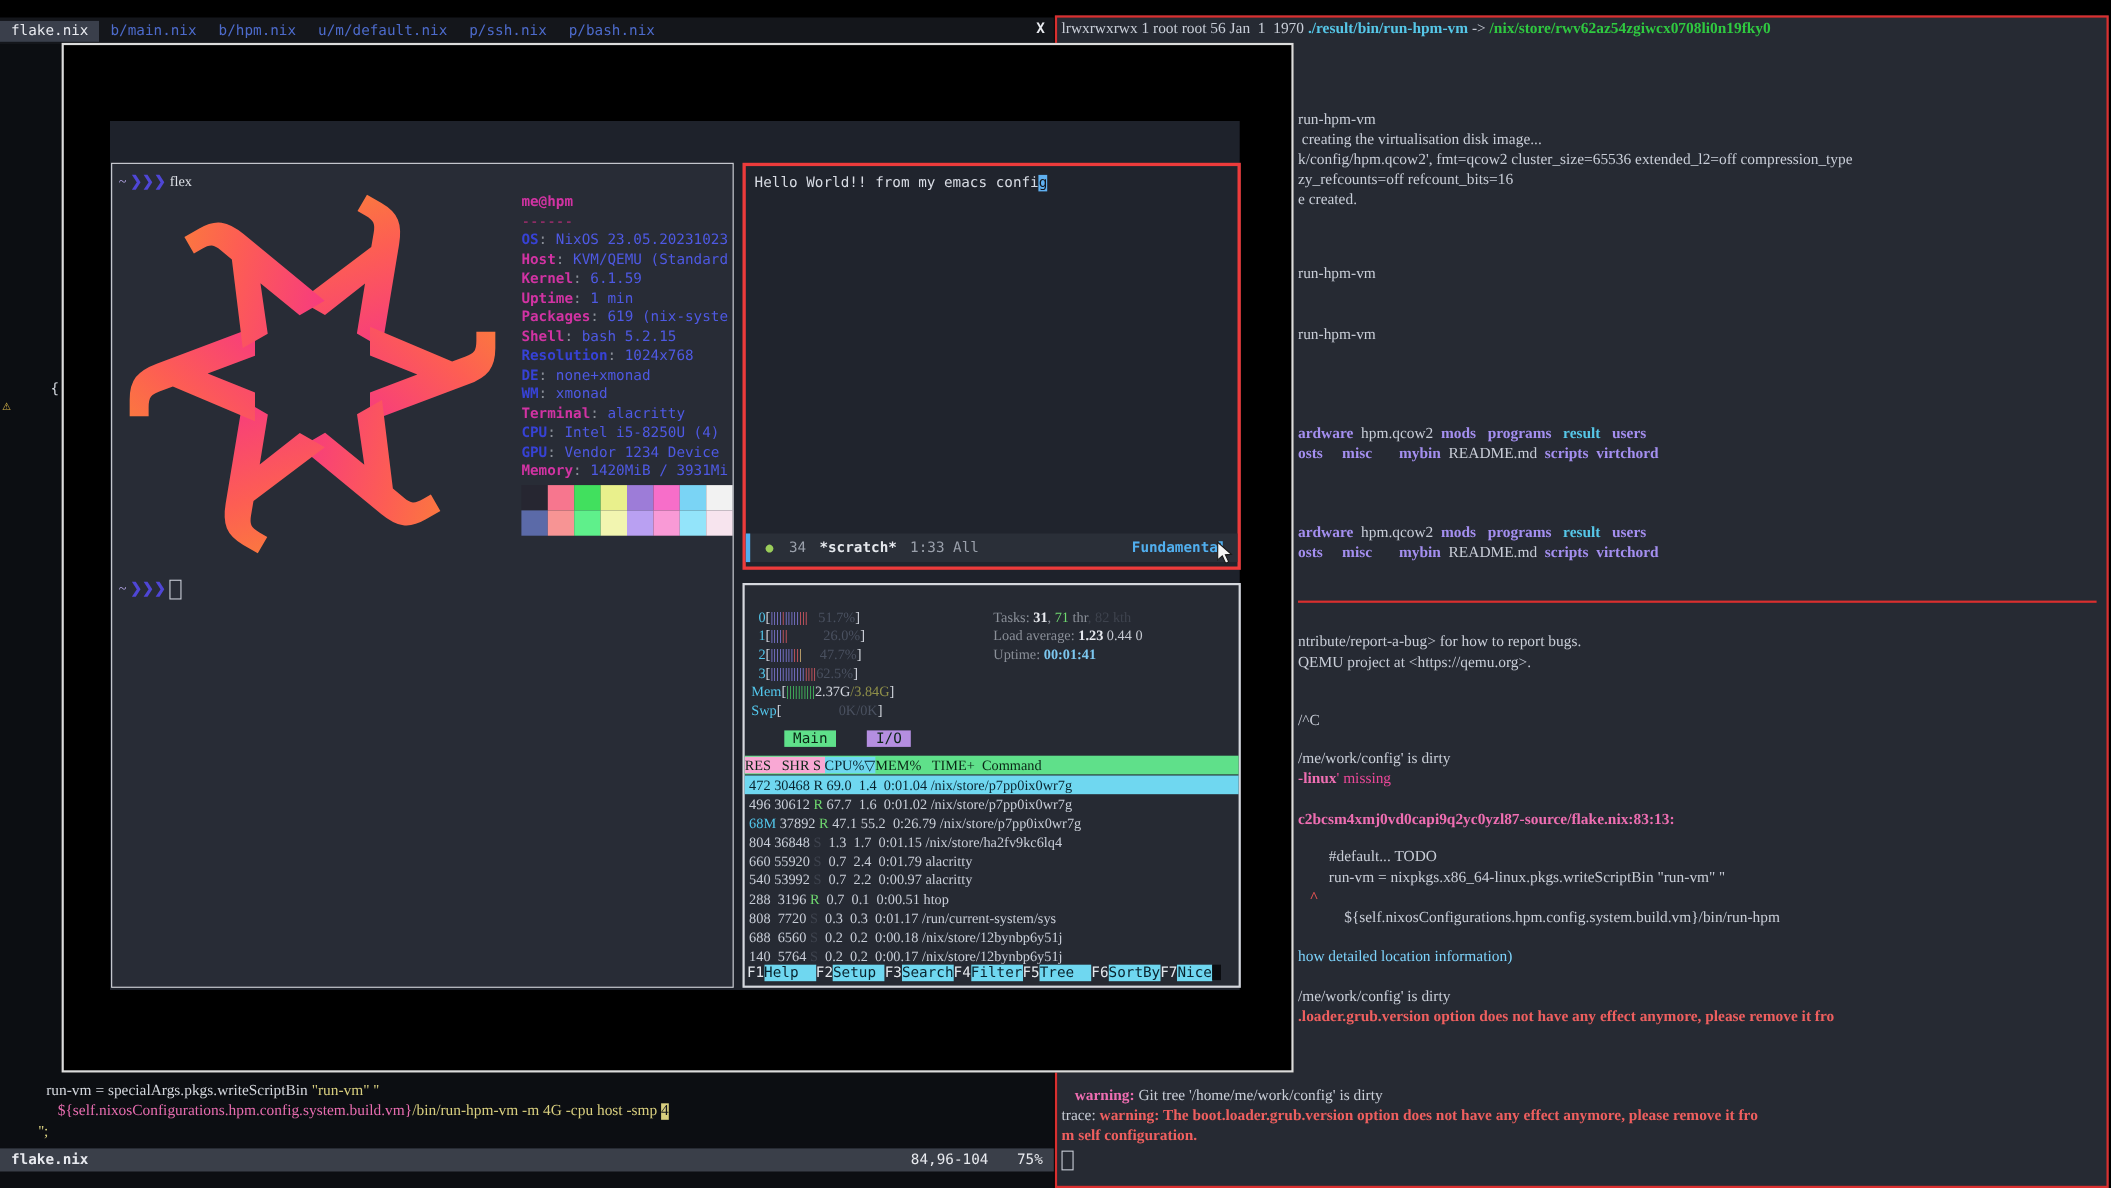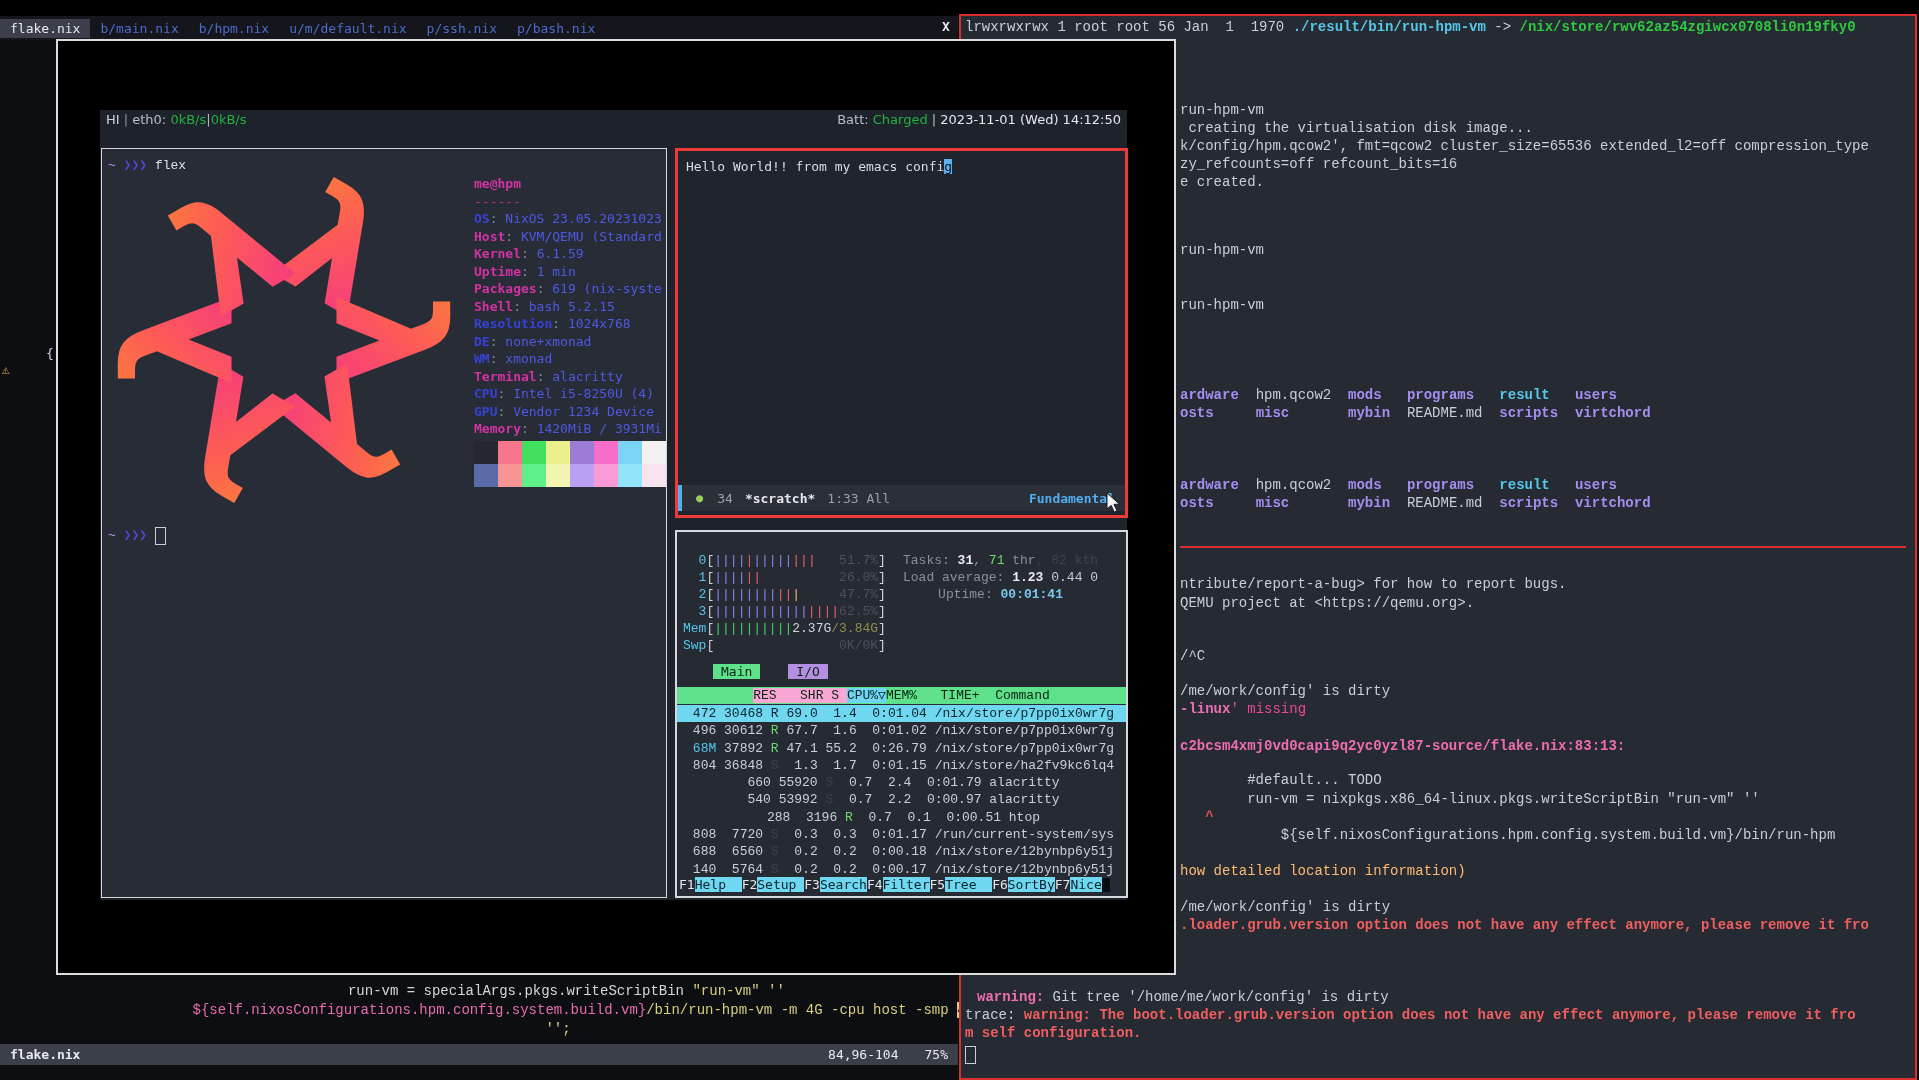--- a/index.html
+++ b/index.html
@@ -1,20 +1,20 @@
 <!DOCTYPE html>
 <html><head>
 <meta charset="utf-8">
 <style>
   html,body{margin:0;padding:0;background:#000;}
   #stage{position:relative;width:1919px;height:1080px;background:#000;overflow:hidden;
          font-family:"DejaVu Sans",sans-serif;}
   .abs{position:absolute;}
   .mono{font-family:"DejaVu Sans Mono",monospace;}
-  pre.line{margin:0;white-space:pre;font-family:Liberation Mono, monospace;text-align:center;}
+  pre.line{margin:0;white-space:pre;font-family:Liberation Serif, serif;}
 
   
   #xmobar{left:0;top:0;width:1919px;height:16px;background:#07090c;color:#b8bdc6;
           font-size:13px;line-height:16px;display:flex;justify-content:space-between;padding:0 4px;box-sizing:border-box;z-index:3;}
 
   
   #host-emacs{left:0;top:16px;width:958px;height:1064px;background:#0c0e12;z-index:4;}
   #tabbar{left:0;top:0;width:958px;height:24px;background:#14161b;display:flex;align-items:center;
           font-family:"DejaVu Sans Mono",monospace;font-size:13px;white-space:pre;}
   .tab{padding:2px 10px;color:#4d6bcc;}
@@ -134,36 +134,32 @@
         <pre class="line tline" style="position: absolute; left: 219px; top: 559px;"><span style="color: rgb(201, 206, 216);">ntribute/report-a-bug&gt; for how to report bugs.</span></pre>
         <pre class="line tline" style="position: absolute; left: 219px; top: 578px;"><span style="color: rgb(201, 206, 216);">QEMU project at &lt;https://qemu.org&gt;.</span></pre>
         <pre class="line tline" style="position: absolute; left: 219px; top: 631px;"><span style="color: rgb(201, 206, 216);">/^C</span></pre>
         <pre class="line tline" style="position: absolute; left: 219px; top: 666px;"><span style="color: rgb(201, 206, 216);">/me/work/config' is dirty</span></pre>
         <pre class="line tline" style="position: absolute; left: 219px; top: 684px;"><span style="color: rgb(239, 110, 178); font-weight: bold;">-linux</span><span style="color: #ec4899;">' missing</span></pre>
         <pre class="line tline" style="position: absolute; left: 219px; top: 721px;"><span style="color: rgb(239, 110, 178); font-weight: bold;">c2bcsm4xmj0vd0capi9q2yc0yzl87-source/flake.nix:83:13:</span></pre>
         <pre class="line tline" style="position: absolute; left: 219px; top: 755px;"><span style="color: rgb(201, 206, 216);">        #default... TODO</span></pre>
         <pre class="line tline" style="position: absolute; left: 219px; top: 774px;"><span style="color: rgb(201, 206, 216);">        run-vm = nixpkgs.x86_64-linux.pkgs.writeScriptBin "run-vm" ''</span></pre>
         <pre class="line tline" style="position: absolute; left: 219px; top: 792px;"><span style="color: rgb(224, 82, 82); font-weight: bold;">   ^</span></pre>
         <pre class="line tline" style="position: absolute; left: 219px; top: 810px;"><span style="color: rgb(201, 206, 216);">            ${self.nixosConfigurations.hpm.config.system.build.vm}/bin/run-hpm</span></pre>
-        <pre class="line tline" style="position: absolute; left: 219px; top: 846px;"><span style="color: #fdba74;">how detailed location information)</span></pre>
+        <pre class="line tline" style="position: absolute; left: 219px; top: 846px;"><span style="color: #7dd3fc;">how detailed location information)</span></pre>
         <pre class="line tline" style="position: absolute; left: 219px; top: 882px;"><span style="color: rgb(201, 206, 216);">/me/work/config' is dirty</span></pre>
         <pre class="line tline" style="position: absolute; left: 219px; top: 900px;"><span style="color: rgb(239, 95, 95); font-weight: bold;">.loader.grub.version option does not have any effect anymore, please remove it fro</span></pre>
         <pre class="line tline" style="position: absolute; left: 16px; top: 972px;"><span style="color: rgb(239, 110, 178); font-weight: bold;">warning:</span><span style="color: rgb(201, 206, 216);"> Git tree '/home/me/work/config' is dirty</span></pre>
         <pre class="line tline" style="position: absolute; left: 4px; top: 990px;"><span style="color: rgb(201, 206, 216);">trace: </span><span style="color: rgb(239, 95, 95); font-weight: bold;">warning: The boot.loader.grub.version option does not have any effect anymore, please remove it fro</span></pre>
         <pre class="line tline" style="position: absolute; left: 4px; top: 1008px;"><span style="color: rgb(239, 95, 95); font-weight: bold;">m self configuration.</span></pre>
         <span class="hollow-cursor" style="position: absolute; left: 4px; top: 1030px;"></span>
       </div>
   </div>
 
   <div id="qemu" class="abs">
     <div id="vm-screen" class="abs">
-      <div id="vm-xmobar" class="abs">
-        <span><span style="color: rgb(208, 212, 220);">HI </span><span style="color: rgb(138, 143, 152);">| </span><span style="color: rgb(184, 189, 198);">eth0: </span><span style="color: rgb(35, 178, 60);">0kB/s</span><span style="color: rgb(184, 189, 198);">|</span><span style="color: rgb(35, 178, 60);">0kB/s</span></span>
-        <span><span style="color: rgb(184, 189, 198);">Batt: </span><span style="color: rgb(35, 178, 60);">Charged</span><span style="color: rgb(184, 189, 198);"> | </span><span style="color: rgb(230, 232, 236);">2023-11-01 (Wed) 14:12:50</span></span>
-      </div>
 
       <div id="vm-term" class="abs">
         <pre id="prompt1" class="line"><span style="color: rgb(178, 164, 227);">~</span><span style="color: rgb(79, 70, 214); font-weight: bold;"> ❯❯❯ </span><span style="color: rgb(221, 224, 230);">flex</span></pre>
         <svg id="nix-logo" width="352" height="330" viewBox="-176 -165 352 330">
           <defs>
             <linearGradient id="lg" gradientUnits="userSpaceOnUse" x1="-170" y1="-160" x2="170" y2="160">
               <stop offset="0" stop-color="#f7a41d"></stop>
               <stop offset="0.3" stop-color="#fd5e53"></stop>
               <stop offset="0.55" stop-color="#f5318b"></stop>
               <stop offset="0.78" stop-color="#c934d8"></stop>

